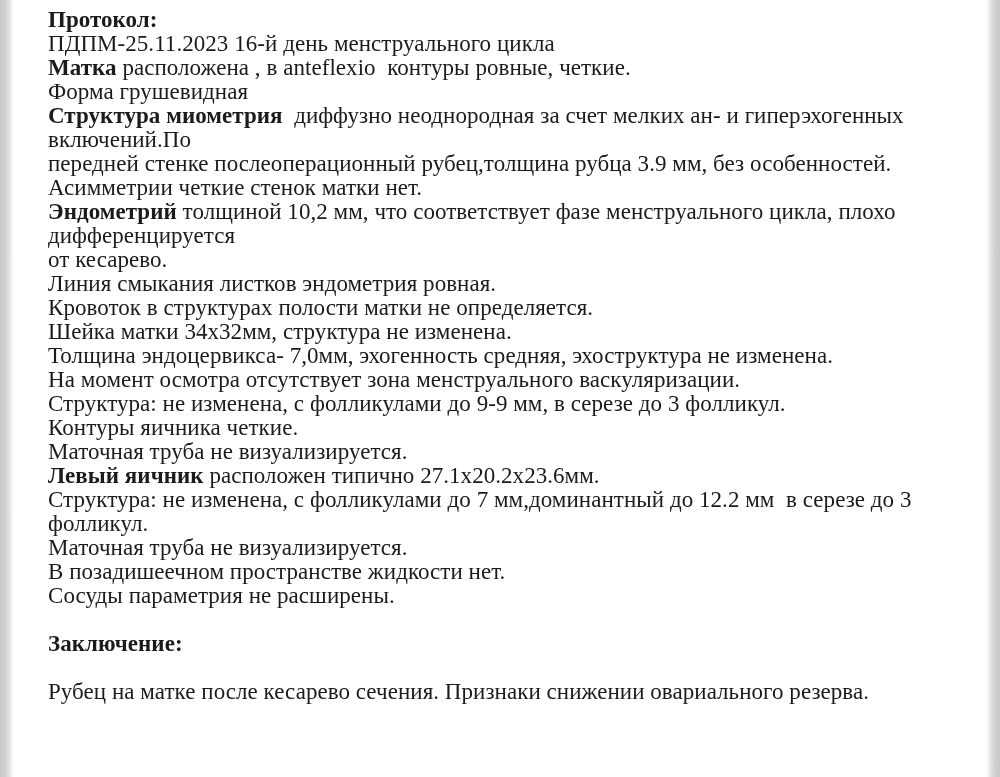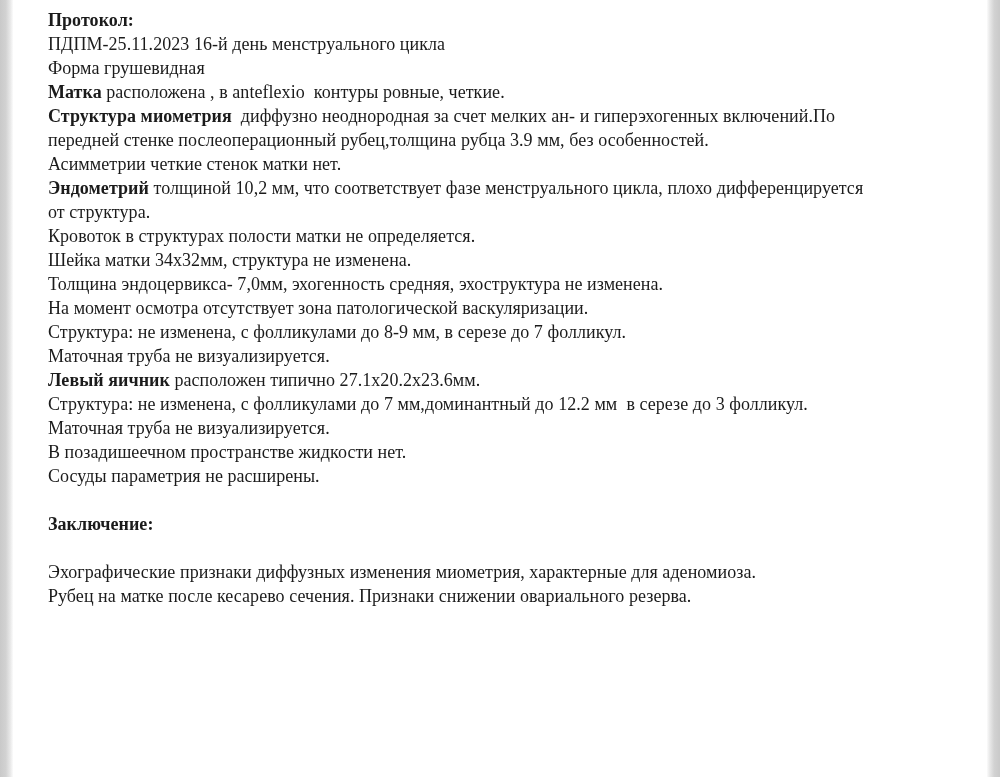--- a/index.html
+++ b/index.html
@@ -41,21 +41,21 @@
     bottom: 0;
     background: #ffffff;
   }
   .content {
     position: absolute;
     left: 35px;
     top: 8px;
     right: 10px;
   }
   .line {
-    font-size: 18px;
+    font-size: 23px;
     line-height: 24px;
     color: #1b1b1b;
     white-space: pre-wrap;
     letter-spacing: 0.05px;
   }
   .line.spacer {
     height: 24px;
   }
   .line .b {
     font-weight: bold;
@@ -69,69 +69,70 @@
   <div class="gutter gutter-left"></div>
   <div class="gutter gutter-right"></div>
 
   <div class="sheet">
     <div class="content">
 
       <div class="line"><span class="b">Протокол:</span><span></span></div>
 
       <div class="line"><span class="b"></span><span>ПДПМ-25.11.2023 16-й день менструального цикла</span></div>
 
+      <div class="line"><span class="b">Матка</span><span> расположена , в anteflexio  контуры ровные, четкие.</span></div>
+
       <div class="line"><span class="b"></span><span>Форма грушевидная</span></div>
-
-      <div class="line"><span class="b">Матка</span><span> расположена , в anteflexio  контуры ровные, четкие.</span></div>
 
 
       <div class="line"><span class="b">Структура миометрия</span><span>  диффузно неоднородная за счет мелких ан- и гиперэхогенных включений.По</span></div>
 
       <div class="line"><span class="b"></span><span>передней стенке послеоперационный рубец,толщина рубца 3.9 мм, без особенностей.</span></div>
 
       <div class="line"><span class="b"></span><span>Асимметрии четкие стенок матки нет.</span></div>
 
       <div class="line"><span class="b">Эндометрий</span><span> толщиной 10,2 мм, что соответствует фазе менструального цикла, плохо дифференцируется</span></div>
 
-      <div class="line"><span class="b"></span><span>от структура.</span></div>
+      <div class="line"><span class="b"></span><span>от кесарево.</span></div>
 
+      <div class="line"><span class="b"></span><span>Линия смыкания листков эндометрия ровная.</span></div>
 
       <div class="line"><span class="b"></span><span>Кровоток в структурах полости матки не определяется.</span></div>
 
 
       <div class="line"><span class="b"></span><span>Шейка матки 34х32мм, структура не изменена.</span></div>
 
 
       <div class="line"><span class="b"></span><span>Толщина эндоцервикса- 7,0мм, эхогенность средняя, эхоструктура не изменена.</span></div>
 
-      <div class="line"><span class="b"></span><span>На момент осмотра отсутствует зона патологической васкуляризации.</span></div>
+      <div class="line"><span class="b"></span><span>На момент осмотра отсутствует зона менструального васкуляризации.</span></div>
 
 
-      <div class="line"><span class="b"></span><span>Структура: не изменена, с фолликулами до 8-9 мм, в серезе до 7 фолликул.</span></div>
+      <div class="line"><span class="b"></span><span>Структура: не изменена, с фолликулами до 9-9 мм, в серезе до 3 фолликул.</span></div>
 
+      <div class="line"><span class="b"></span><span>Контуры яичника четкие.</span></div>
 
       <div class="line"><span class="b"></span><span>Маточная труба не визуализируется.</span></div>
 
       <div class="line"><span class="b">Левый яичник</span><span> расположен типично 27.1х20.2х23.6мм.</span></div>
 
       <div class="line"><span class="b"></span><span>Структура: не изменена, с фолликулами до 7 мм,доминантный до 12.2 мм  в серезе до 3 фолликул.</span></div>
 
       <div class="line"><span class="b"></span><span>Маточная труба не визуализируется.</span></div>
 
       <div class="line"><span class="b"></span><span>В позадишеечном пространстве жидкости нет.</span></div>
 
       <div class="line"><span class="b"></span><span>Сосуды параметрия не расширены.</span></div>
 
       <div class="line spacer"></div>
 
       <div class="line"><span class="b">Заключение:</span><span></span></div>
 
       <div class="line spacer"></div>
 
-      <div class="line"><span class="b"></span><span>Эхографические признаки диффузных изменения миометрия, характерные для аденомиоза.</span></div>
 
       <div class="line"><span class="b"></span><span>Рубец на матке после кесарево сечения. Признаки снижении овариального резерва.</span></div>
 
 
       <div class="line"><span class="b"></span></div>
 
     </div>
   </div>
 </div>
 

